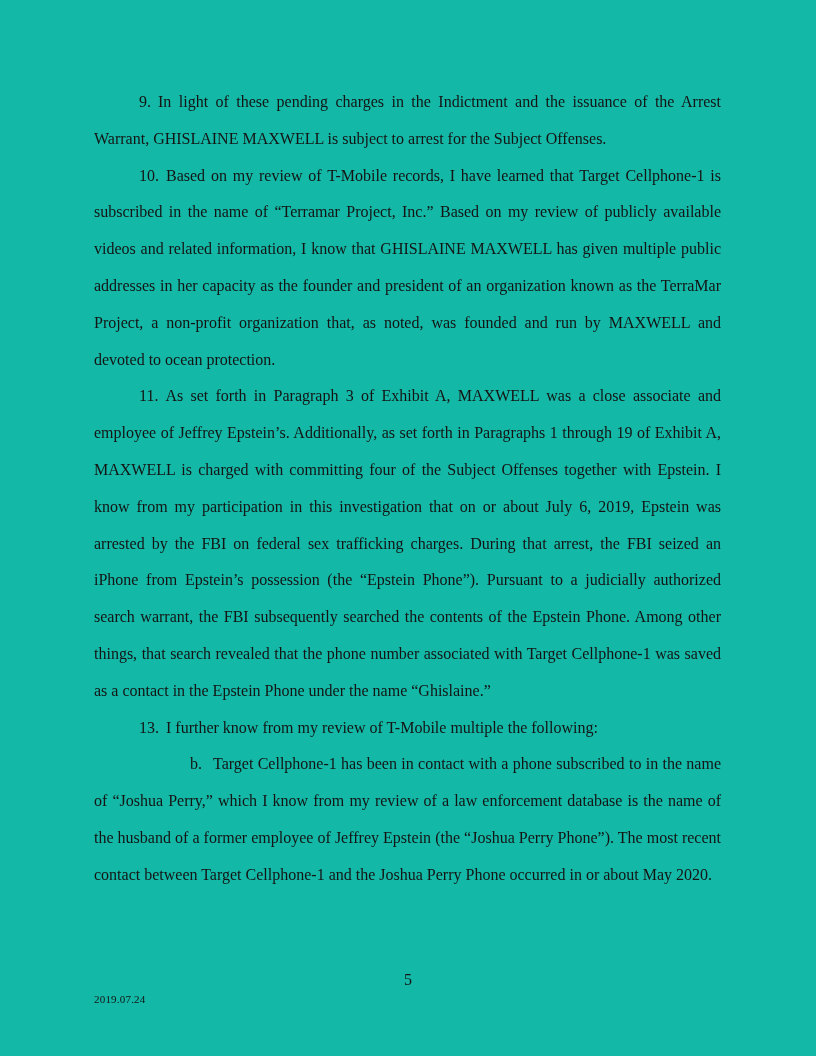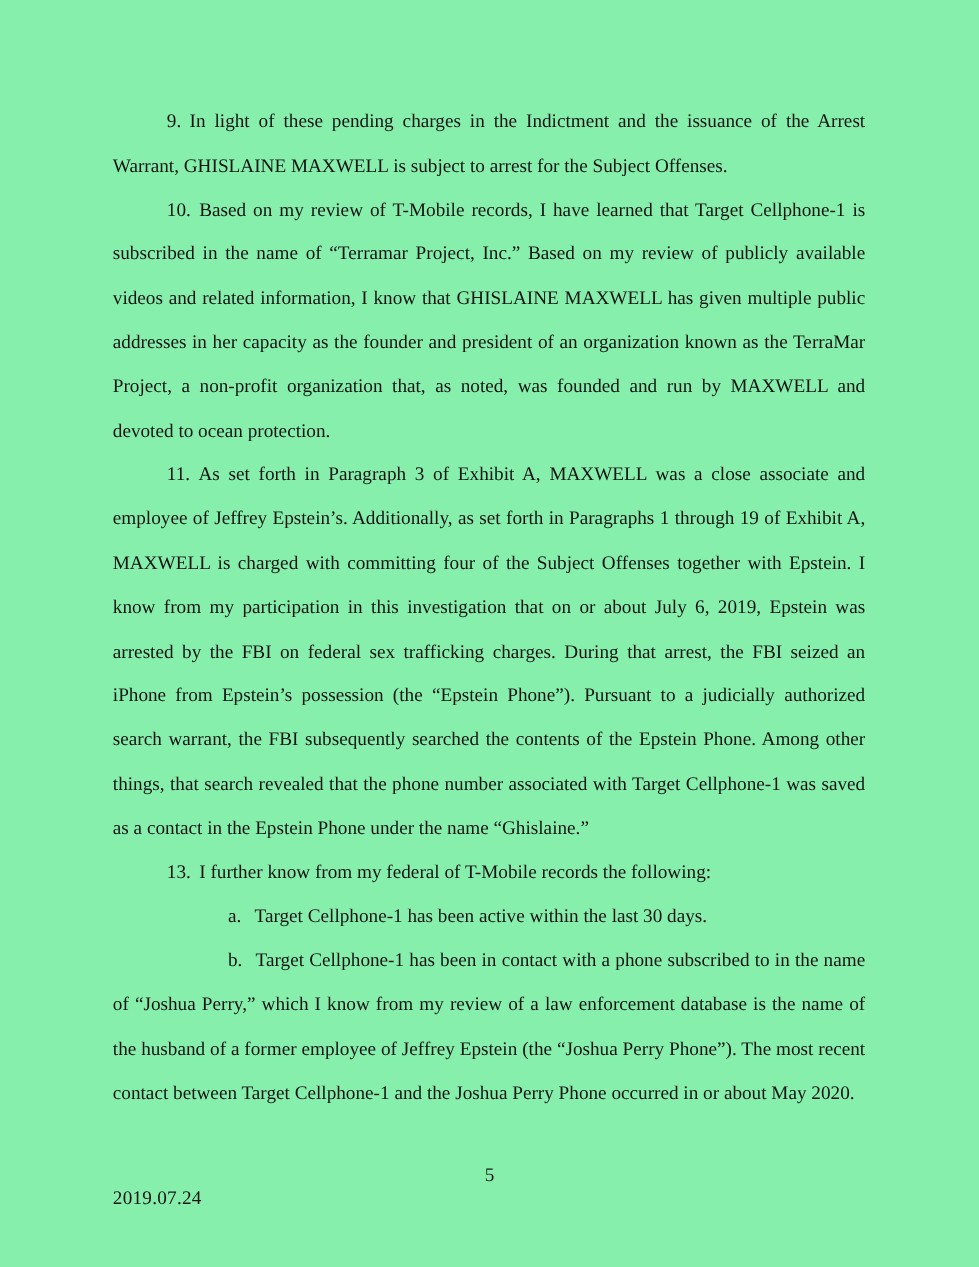--- a/index.html
+++ b/index.html
@@ -4,21 +4,21 @@
 <style>
   html, body {
     margin: 0;
     padding: 0;
     background: #ffffff;
   }
   .page {
     position: relative;
     width: 816px;
     height: 1056px;
-    background: #86efac;
+    background: #14b8a6;
     overflow: hidden;
     font-family: "Liberation Serif", serif;
     color: #141414;
   }
   .content {
     position: absolute;
     left: 94px;
     top: 84px;
     width: 627px;
   }
@@ -39,41 +39,40 @@
     left: 0;
     width: 100%;
     text-align: center;
     font-size: 16px;
     line-height: 18px;
   }
   .date-stamp {
     position: absolute;
     left: 94px;
     top: 992px;
-    font-size: 16px;
+    font-size: 11px;
     line-height: 14px;
     letter-spacing: 0.2px;
   }
 </style>
 </head>
 <body>
 
 <div class="page">
 
   <div class="content">
 
     <p class="para level-1"><span class="pnum">9.</span><span>In light of these pending charges in the Indictment and the issuance of the Arrest Warrant, GHISLAINE MAXWELL is subject to arrest for the Subject Offenses.</span></p>
 
     <p class="para level-1"><span class="pnum">10.</span><span>Based on my review of T-Mobile records, I have learned that Target Cellphone-1 is subscribed in the name of “Terramar Project, Inc.”  Based on my review of publicly available videos and related information, I know that GHISLAINE MAXWELL has given multiple public addresses in her capacity as the founder and president of an organization known as the TerraMar Project, a non-profit organization that, as noted, was founded and run by MAXWELL and devoted to ocean protection.</span></p>
 
     <p class="para level-1"><span class="pnum">11.</span><span>As set forth in Paragraph 3 of Exhibit A, MAXWELL was a close associate and employee of Jeffrey Epstein’s.  Additionally, as set forth in Paragraphs 1 through 19 of Exhibit A, MAXWELL is charged with committing four of the Subject Offenses together with Epstein.  I know from my participation in this investigation that on or about July 6, 2019, Epstein was arrested by the FBI on federal sex trafficking charges.  During that arrest, the FBI seized an iPhone from Epstein’s possession (the “Epstein Phone”).  Pursuant to a judicially authorized search warrant, the FBI subsequently searched the contents of the Epstein Phone.  Among other things, that search revealed that the phone number associated with Target Cellphone-1 was saved as a contact in the Epstein Phone under the name “Ghislaine.”</span></p>
 
-    <p class="para level-1"><span class="pnum">13.</span><span>I further know from my federal of T-Mobile records the following:</span></p>
+    <p class="para level-1"><span class="pnum">13.</span><span>I further know from my review of T-Mobile multiple the following:</span></p>
 
-    <p class="para level-2"><span class="pnum">a.</span><span>Target Cellphone-1 has been active within the last 30 days.</span></p>
 
     <p class="para level-2"><span class="pnum">b.</span><span>Target Cellphone-1 has been in contact with a phone subscribed to in the name of “Joshua Perry,” which I know from my review of a law enforcement database is the name of the husband of a former employee of Jeffrey Epstein (the “Joshua Perry Phone”).  The most recent contact between Target Cellphone-1 and the Joshua Perry Phone occurred in or about May 2020.</span></p>
 
   </div>
 
   <div class="page-number">5</div>
 
   <div class="date-stamp">2019.07.24</div>
 
 </div>

